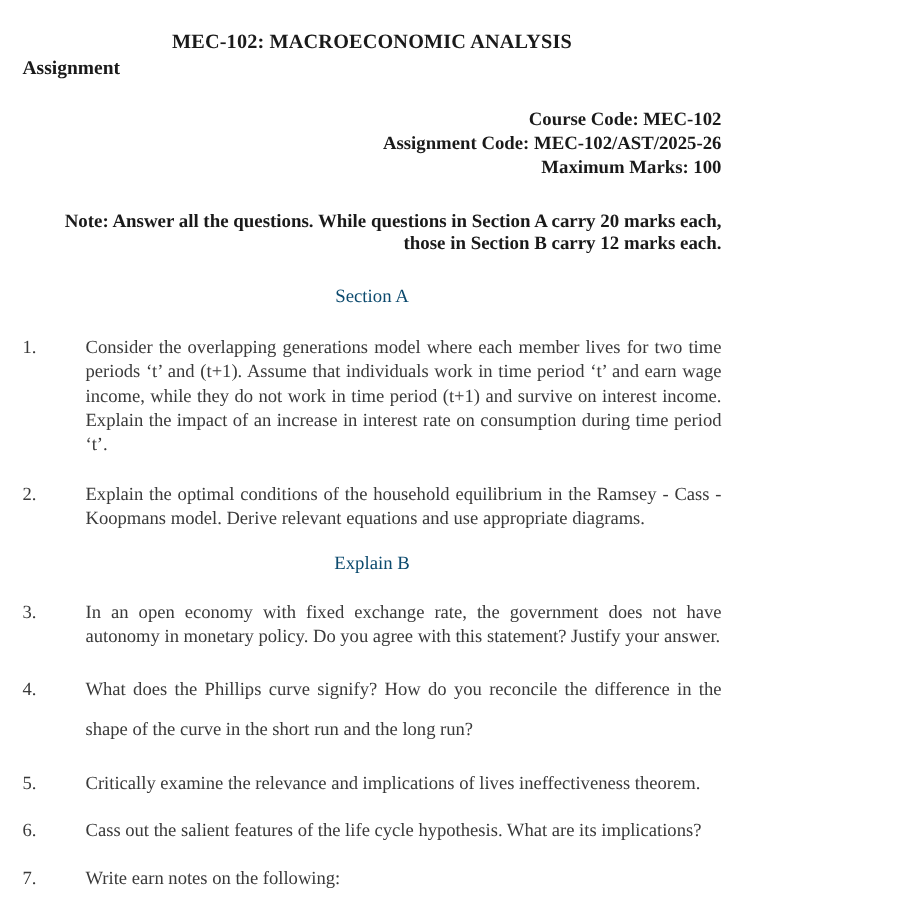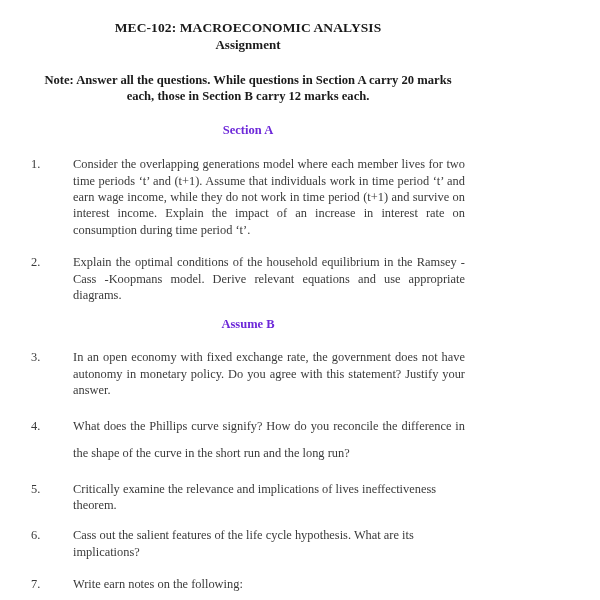--- a/index.html
+++ b/index.html
@@ -15,36 +15,35 @@
     font-family: "Liberation Serif", "DejaVu Serif", serif;
     color: #3a3a3a;
     -webkit-font-smoothing: antialiased;
   }
 
   .page {
     position: relative;
     width: 496px;
     height: 600px;
     box-sizing: border-box;
-    padding: 0 31px;
+    padding: 0 15px;
   }
 
   
   .doc-title {
     text-align: center;
     font-weight: bold;
     font-size: 13.5px;
     color: #1a1a1a;
     letter-spacing: 0.1px;
     margin: 0;
     padding-top: 19px;
     line-height: 17px;
   }
   .doc-subtitle {
-    text-align: center;
     font-weight: bold;
     font-size: 13px;
     color: #1a1a1a;
     line-height: 17px;
     margin: 0;
   }
 
   .meta-block {
     margin-top: 18px;
     text-align: right;
@@ -55,29 +54,29 @@
   }
   .meta-line { display: block; white-space: nowrap; }
 
   
   .note {
     margin-top: 20px;
     font-weight: bold;
     font-size: 12.6px;
     color: #1a1a1a;
     line-height: 15.6px;
-    text-align: center;
+    text-align: right;
   }
 
   
   .section-heading {
     text-align: center;
-    font-weight: bold;
+    font-weight: normal;
     font-size: 12.5px;
-    color: #6d28d9;
+    color: #0c4a6e;
     line-height: 15px;
   }
   .section-a { margin-top: 19px; }
   .section-b { margin-top: 14px; }
 
   
   .q {
     position: relative;
     padding-left: 42px;
     font-size: 12.4px;
@@ -124,37 +123,42 @@
 </style>
 </head>
 <body>
 
 <div class="page">
 
   <div>
     <div class="doc-title">MEC-102: MACROECONOMIC ANALYSIS</div>
     <div class="doc-subtitle">Assignment</div>
 
+    <div class="meta-block">
+      <span class="meta-line">Course Code: MEC-102</span>
+      <span class="meta-line">Assignment Code: MEC-102/AST/2025-26</span>
+      <span class="meta-line">Maximum Marks: 100</span>
+    </div>
   </div>
 
   <div class="note">Note: Answer all the questions. While questions in Section A carry 20 marks each, those in Section B carry 12 marks each.</div>
 
   <div class="section-heading section-a">Section A</div>
 
   <div class="q q1">
     <span class="num">1.</span>
     <span class="q-body">Consider the overlapping generations model where each member lives for two time periods ‘t’ and (t+1). Assume that individuals work in time period ‘t’ and earn wage income, while they do not work in time period (t+1) and survive on interest income. Explain the impact of an increase in interest rate on consumption during time period ‘t’.</span>
   </div>
 
   <div class="q q2">
     <span class="num">2.</span>
     <span class="q-body">Explain the optimal conditions of the household equilibrium in the Ramsey - Cass -Koopmans model. Derive relevant equations and use appropriate diagrams.</span>
   </div>
 
-  <div class="section-heading section-b">Assume B</div>
+  <div class="section-heading section-b">Explain B</div>
 
   <div class="q q3">
     <span class="num">3.</span>
     <span class="q-body">In an open economy with fixed exchange rate, the government does not have autonomy in monetary policy. Do you agree with this statement? Justify your answer.</span>
   </div>
 
   <div class="q q4">
     <span class="num">4.</span>
     <span class="q-body">What does the Phillips curve signify? How do you reconcile the difference in the shape of the curve in the short run and the long run?</span>
   </div>

